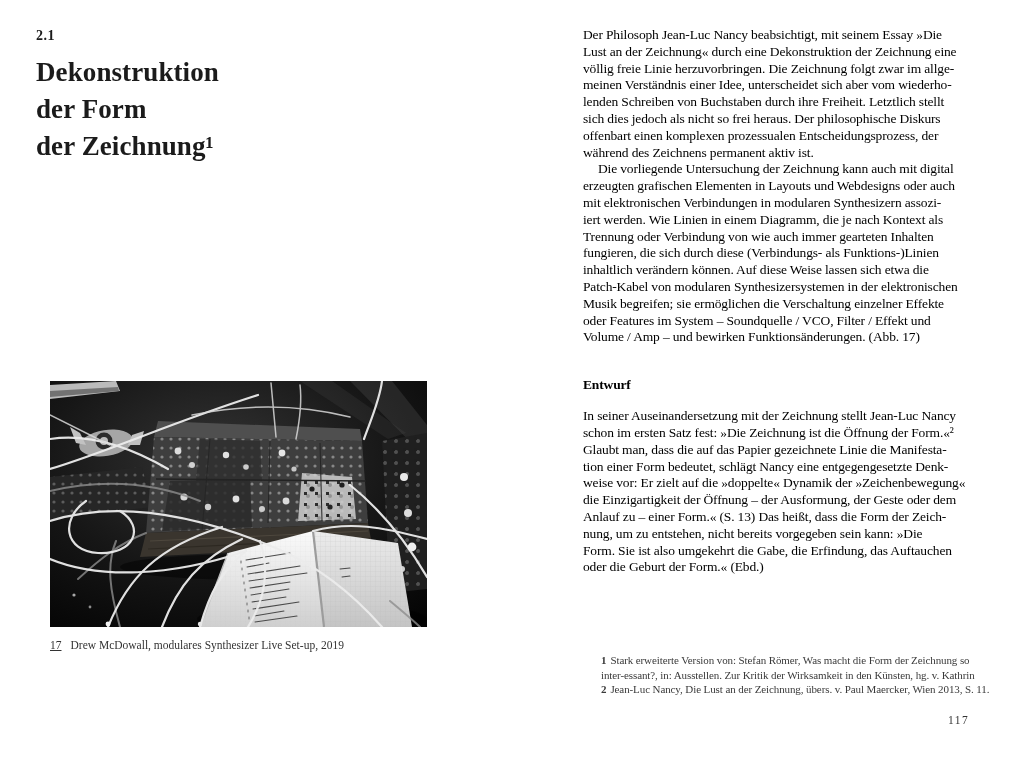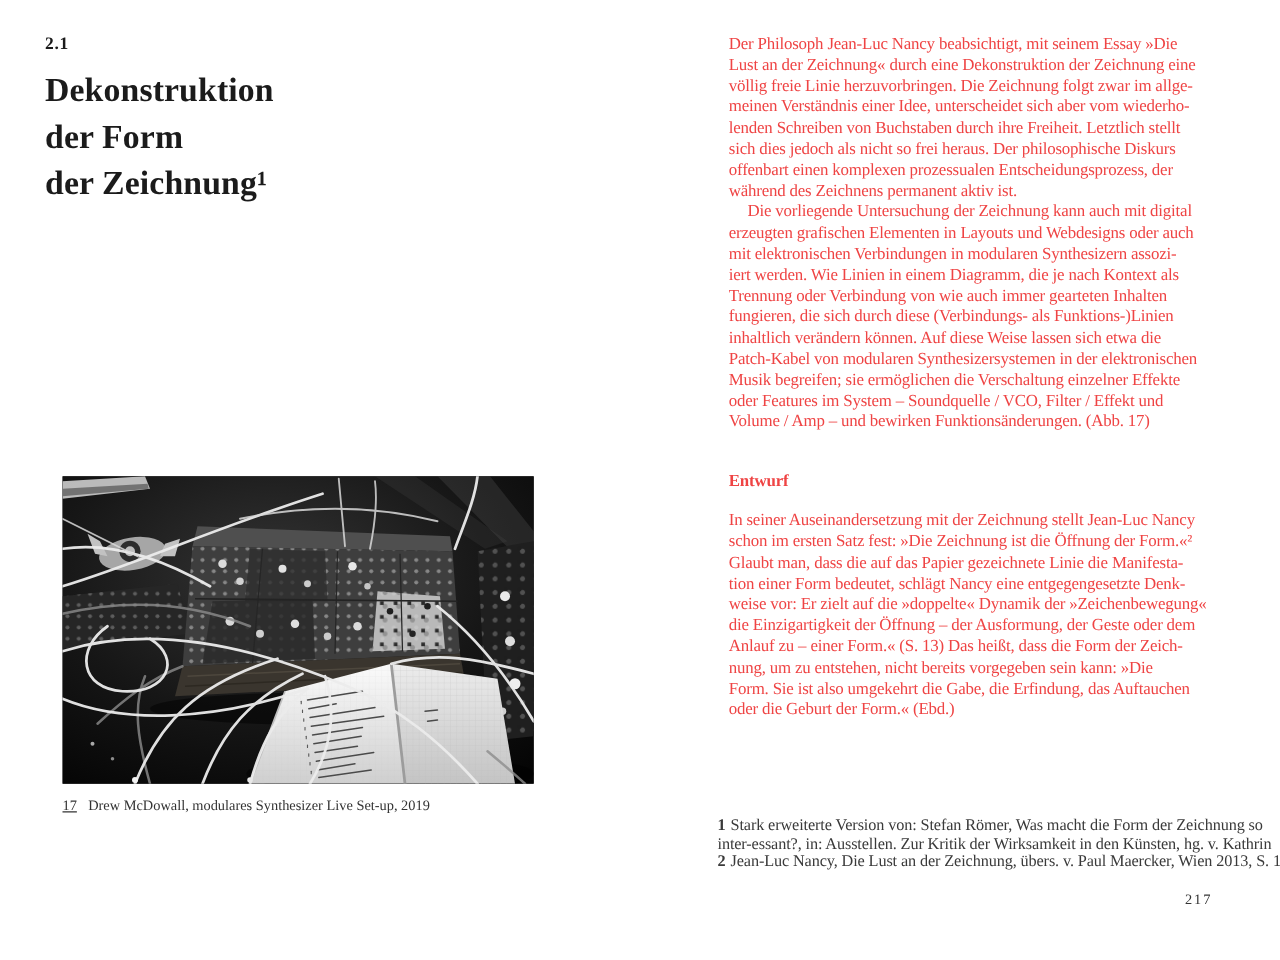--- a/index.html
+++ b/index.html
@@ -12,26 +12,26 @@
   
   .title-block{position:absolute;left:36px;top:28px;color:#1b1b1b;}
   .section-number{font-weight:bold;font-size:14px;letter-spacing:.5px;margin-bottom:10px;}
   .chapter-title .line{font-weight:bold;font-size:27px;line-height:37px;letter-spacing:.1px;white-space:nowrap;}
   
   .figure-block{position:absolute;left:50px;top:381px;width:377px;}
   .figure-photo{display:block;width:377px;height:246px;background:#0a0a0a;}
   .figure-caption{margin-top:12px;font-size:11.5px;color:#333;white-space:nowrap;}
   .figure-caption .cap-marker{margin-right:9px;text-decoration:underline;}
   
-  .right-col{position:absolute;left:583px;top:27px;width:438px;font-size:13.5px;letter-spacing:-0.15px;color:#ef4444;}
+  .right-col{position:absolute;left:583px;top:27px;width:438px;font-size:13.5px;letter-spacing:-0.15px;color:#000000;}
   .para .line{line-height:16.8px;white-space:nowrap;}
   .para .line.indent{padding-left:15px;}
   .section-heading{font-weight:bold;font-size:13.5px;margin-top:31px;margin-bottom:15px;white-space:nowrap;}
   
-  .footnotes{position:absolute;left:574px;top:653px;width:410px;font-size:13px;color:#3a3a3a;letter-spacing:-0.1px;}
+  .footnotes{position:absolute;left:601px;top:653px;width:410px;font-size:11px;color:#3a3a3a;letter-spacing:-0.1px;}
   .footnote .line,.footnote .fn-first{line-height:14.6px;white-space:nowrap;}
   .fn-marker{font-weight:bold;margin-right:4px;}
   
   .page-number{position:absolute;left:948px;top:714px;font-size:11.5px;letter-spacing:1.5px;color:#333;}
 </style>
 </head>
 <body>
 
 <div class="title-block">
   <div class="section-number">2.1</div>
@@ -254,13 +254,13 @@
         <div class="line">inter-essant?, in: Ausstellen. Zur Kritik der Wirksamkeit in den Künsten, hg. v. Kathrin</div>
       </div>
   </div>
   <div class="footnote">
     <div class="fn-first">
       <span class="fn-marker">2</span><span>Jean-Luc Nancy, Die Lust an der Zeichnung, übers. v. Paul Maercker, Wien 2013, S. 11.</span>
     </div>
   </div>
 </div>
 
-<div class="page-number">217</div>
+<div class="page-number">117</div>
 
 </body></html>

